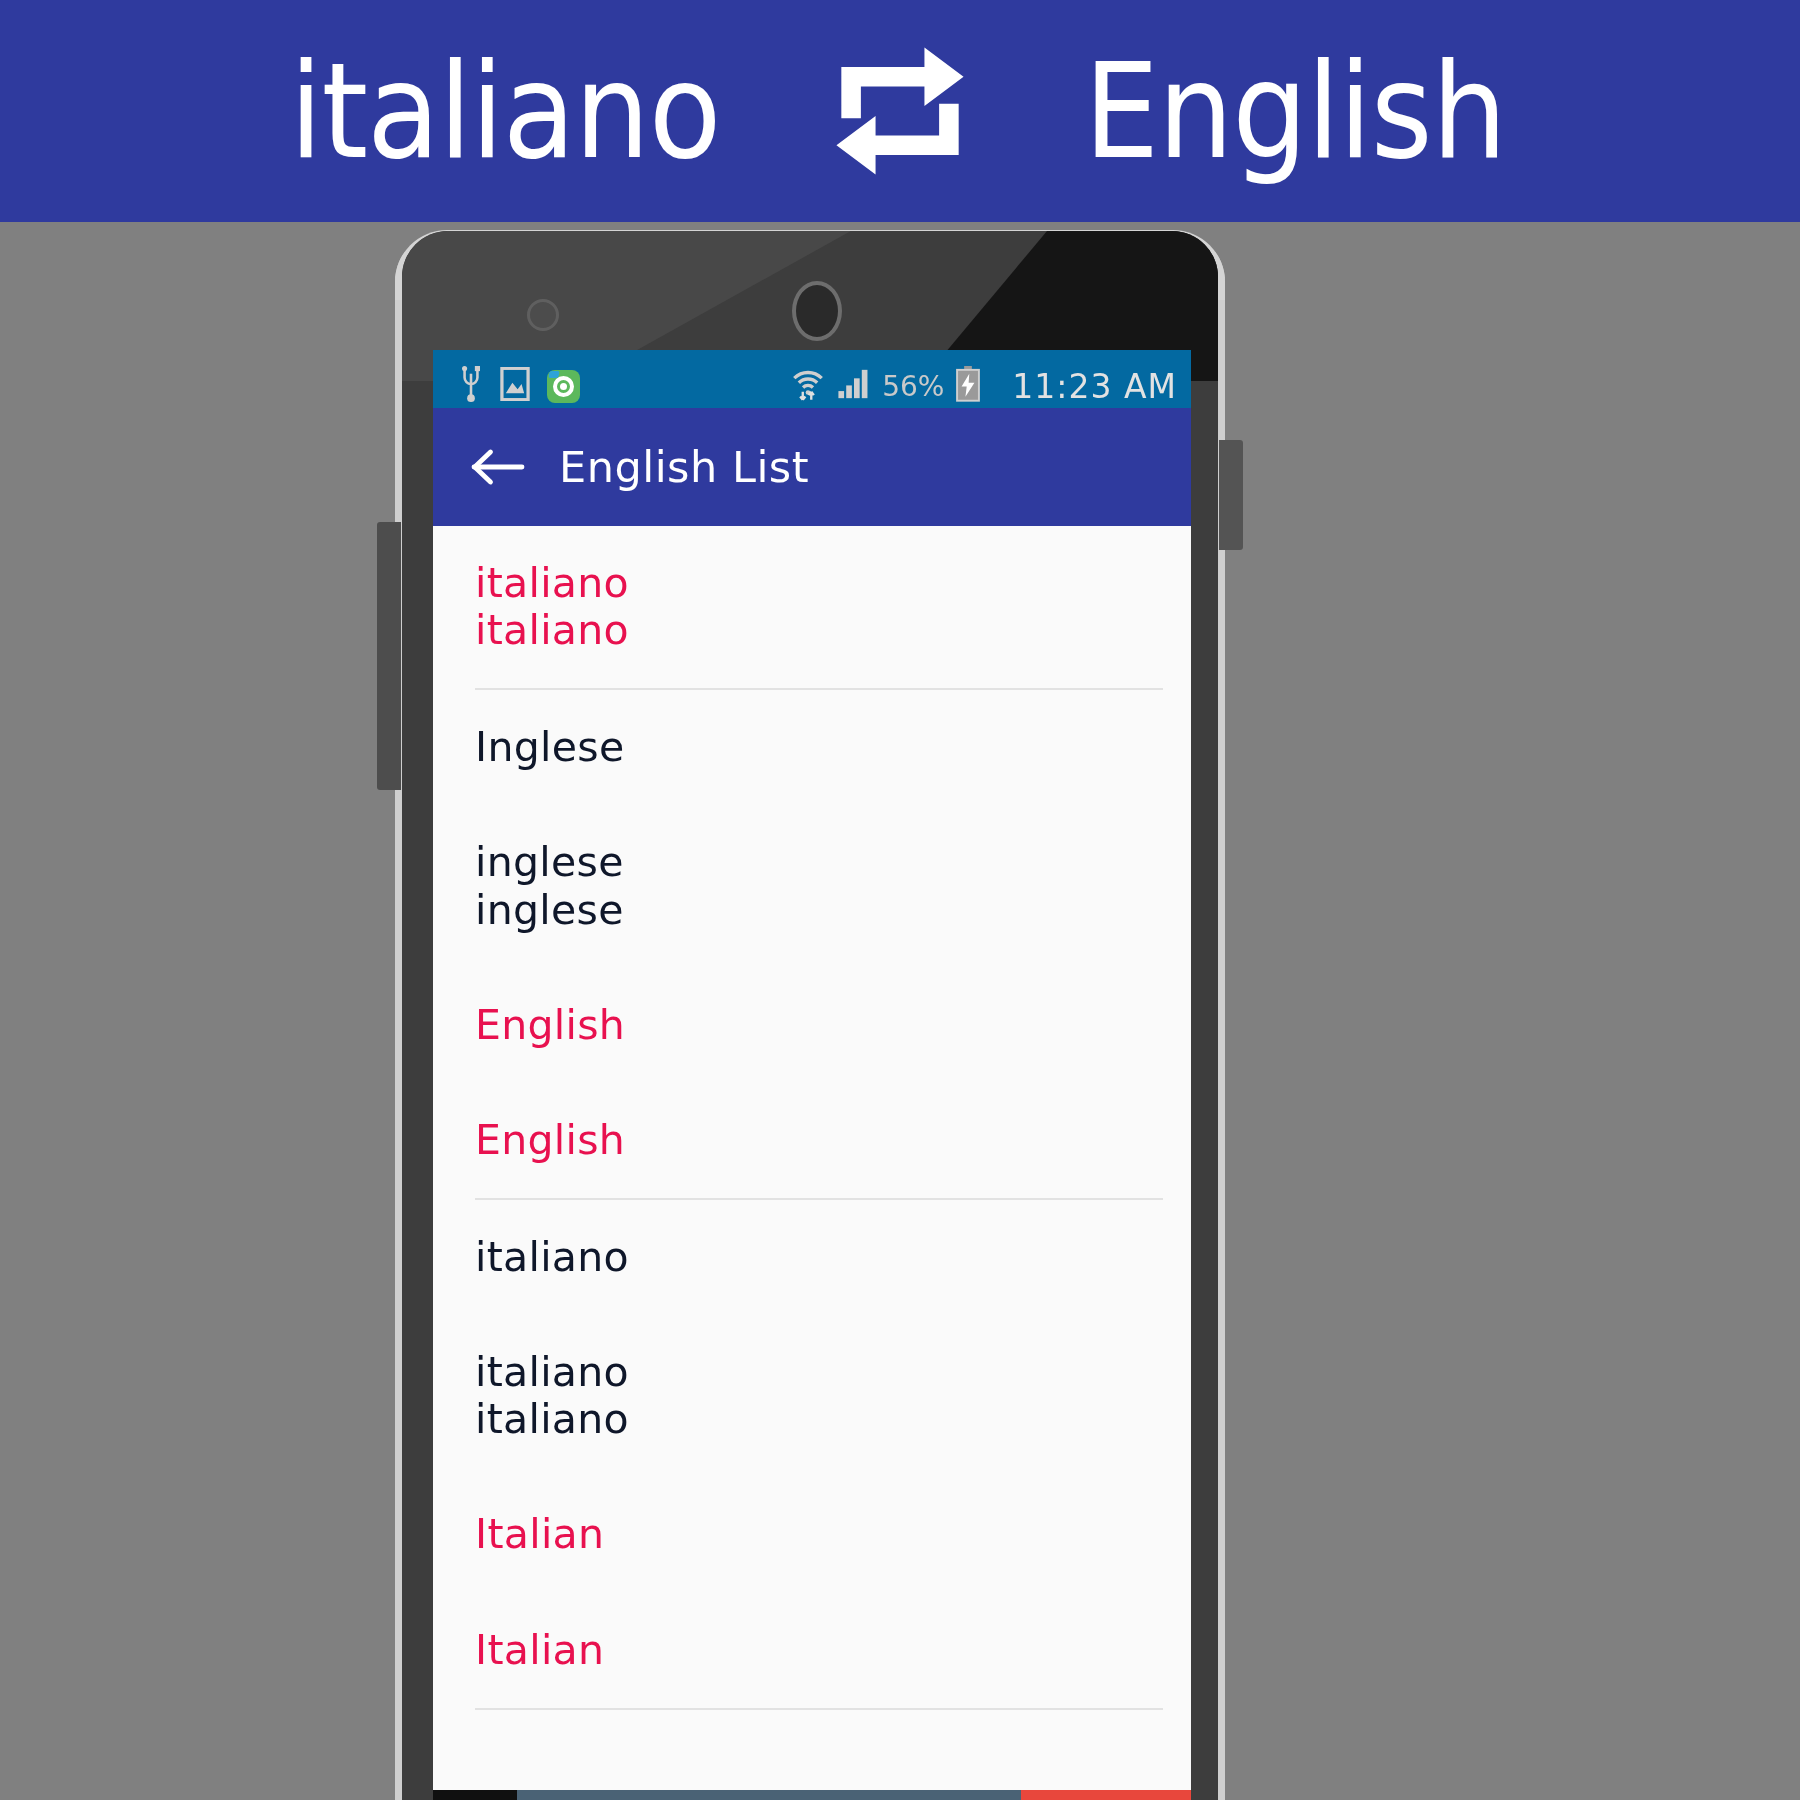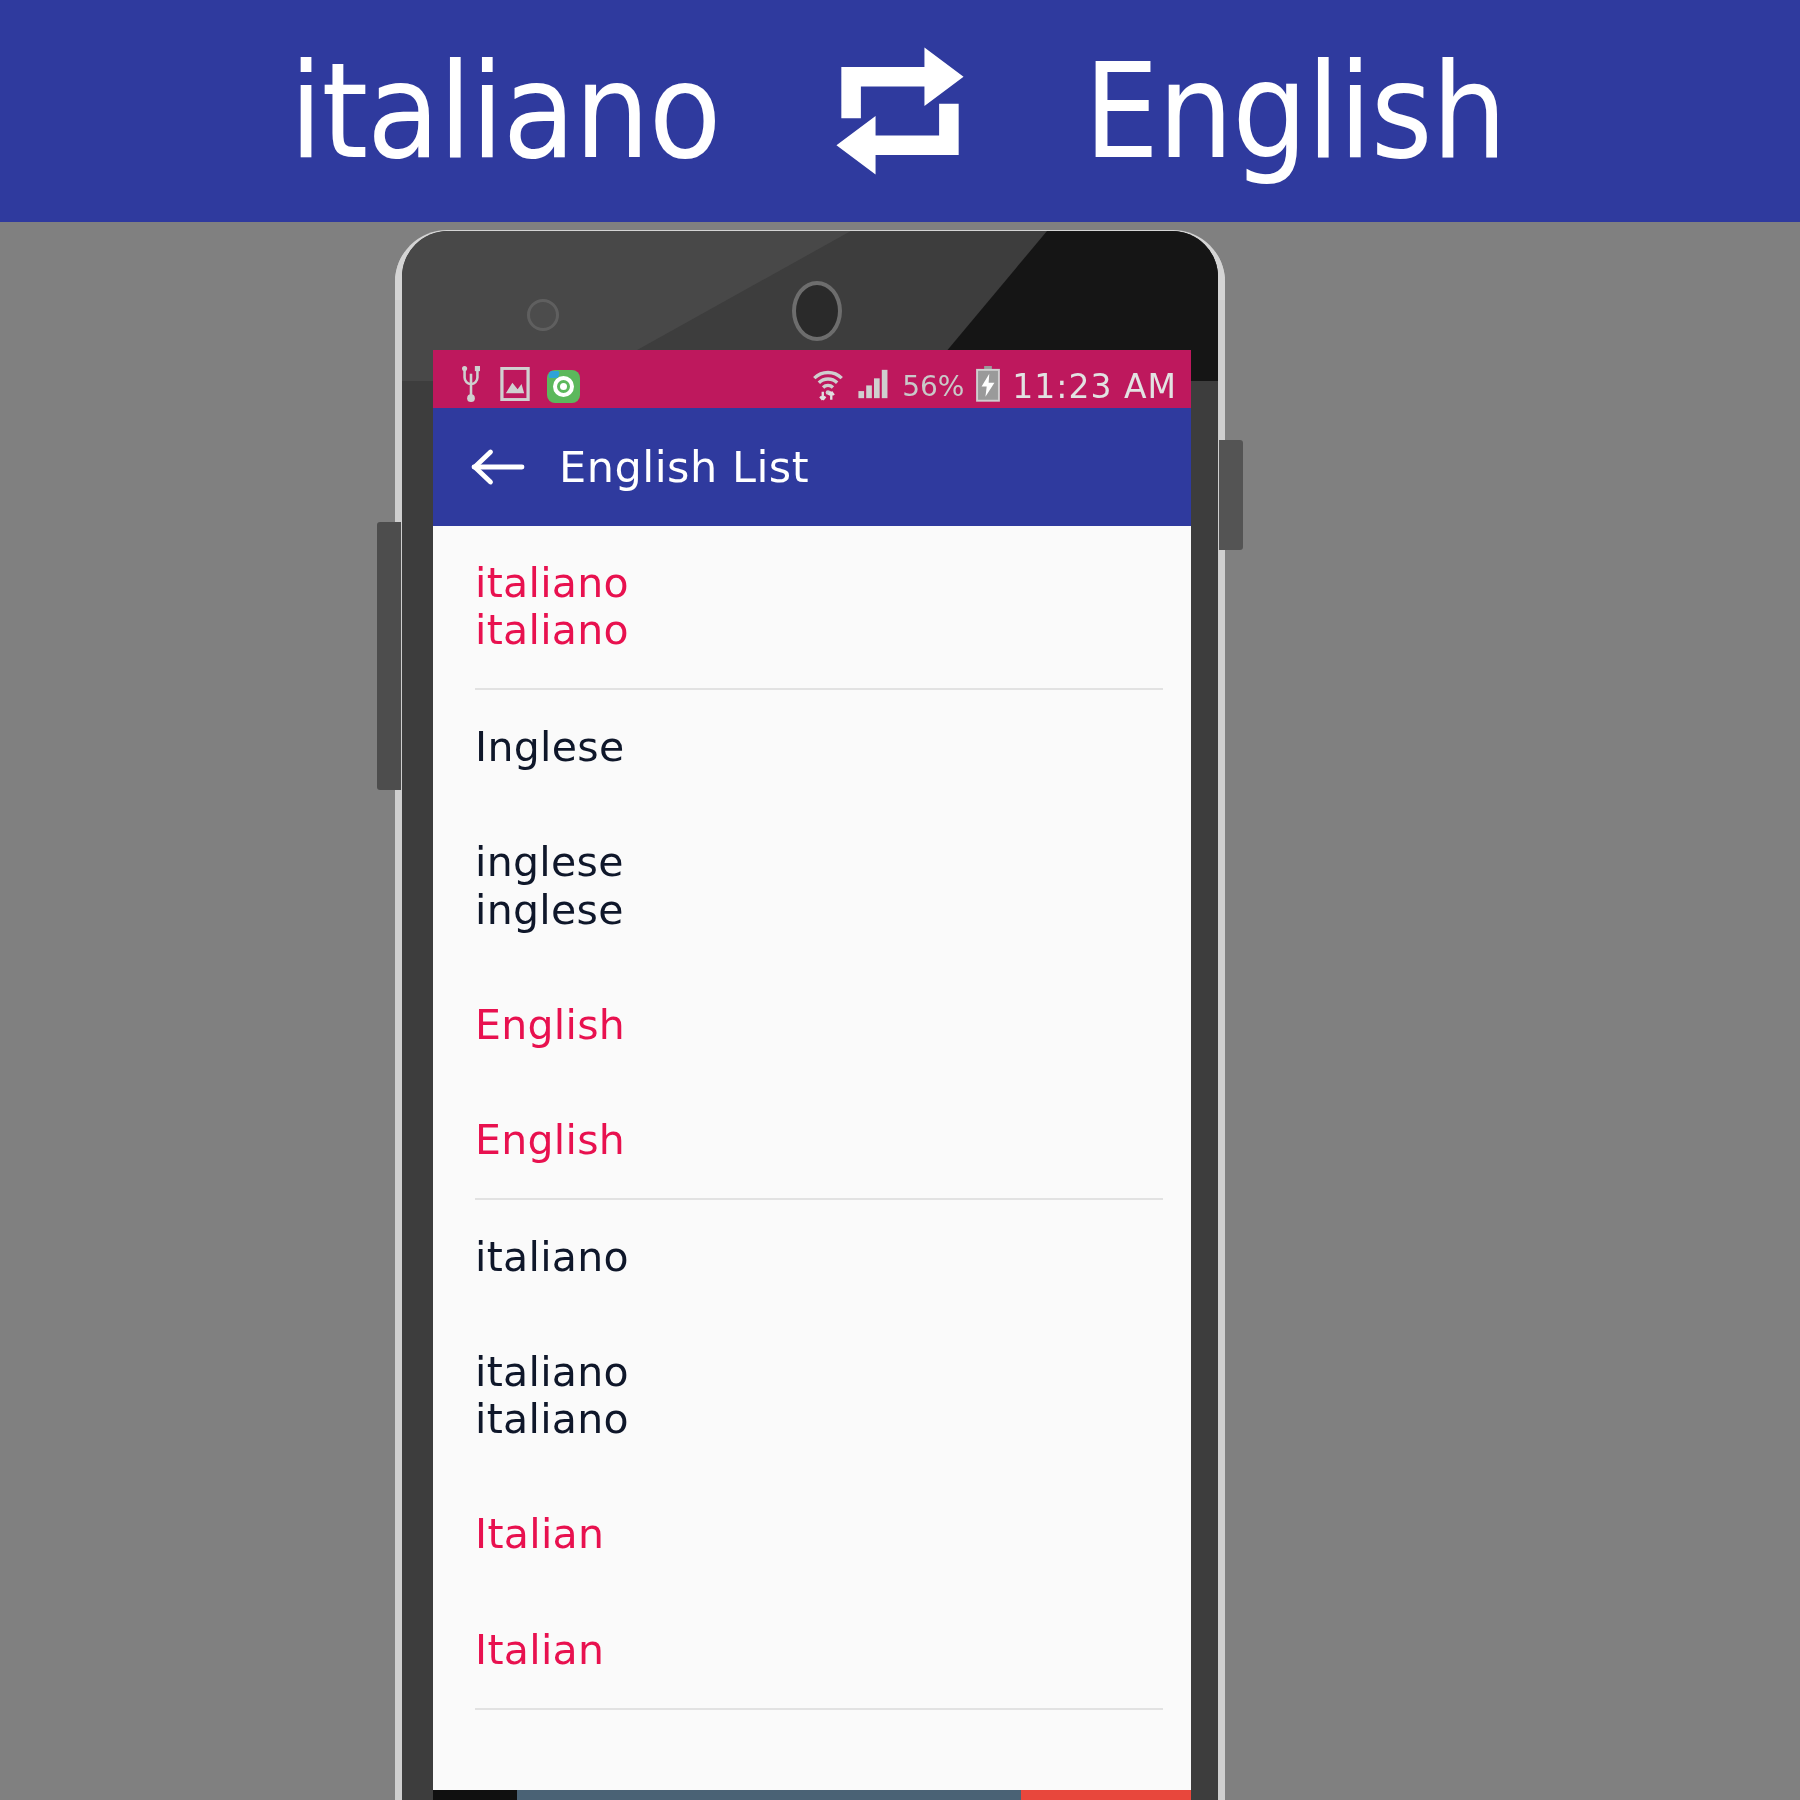--- a/index.html
+++ b/index.html
@@ -101,36 +101,36 @@
 
   
   .screen{
     position:absolute;left:38px;top:128px;width:758px;height:1450px;
     background:#fafafa;overflow:hidden;
   }
 
   
   .statusbar{
     height:58px;width:100%;
-    background:#be185d;
+    background:#0369a1;
     display:flex;align-items:center;
     box-sizing:border-box;
     padding:14px 14px 0 26px;
     color:#d4d4d4;
   }
   .sb-left{display:flex;align-items:center;gap:17px;}
   .sb-right{margin-left:auto;display:flex;align-items:center;gap:11px;}
   .sb-icon{display:block;}
   .sb-pct{
     font-family:"DejaVu Sans","Liberation Sans",sans-serif;
     font-size:28px;color:#c9c9c9;letter-spacing:0px;
   }
   .sb-time{
     font-family:"DejaVu Sans","Liberation Sans",sans-serif;
-    font-size:33px;color:#e2e2e2;letter-spacing:1px;margin-left:0;
+    font-size:33px;color:#e2e2e2;letter-spacing:1px;margin-left:20px;
   }
   .appicon-green{
     width:33px;height:33px;border-radius:8px;background:#5cb85c;
     display:flex;align-items:center;justify-content:center;position:relative;
   }
   .appicon-green .ring{
     width:21px;height:21px;border-radius:50%;
     border:4px solid #ffffff;box-sizing:border-box;
     display:flex;align-items:center;justify-content:center;
   }

